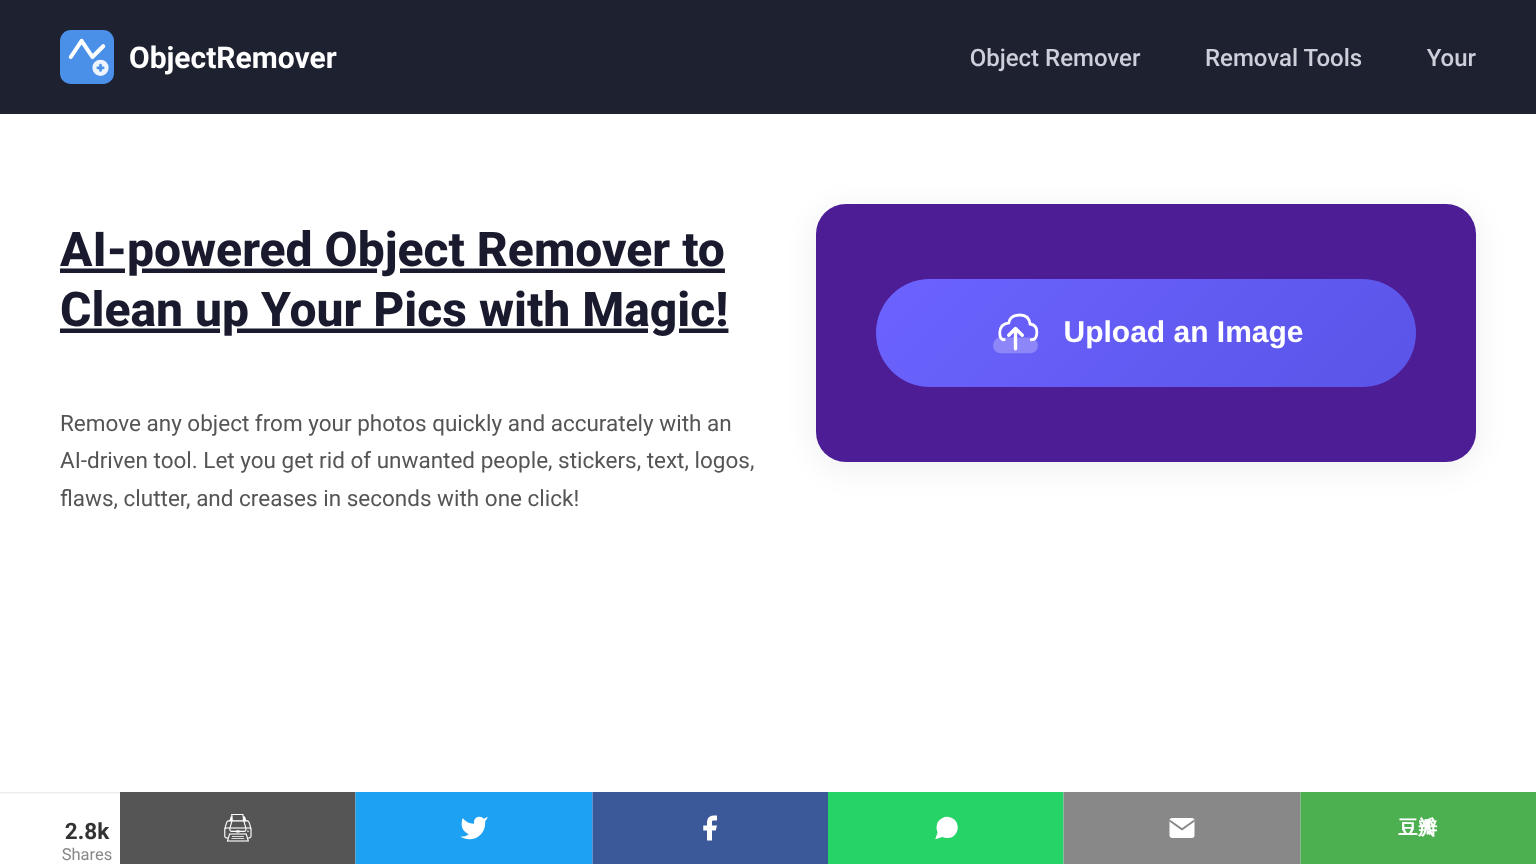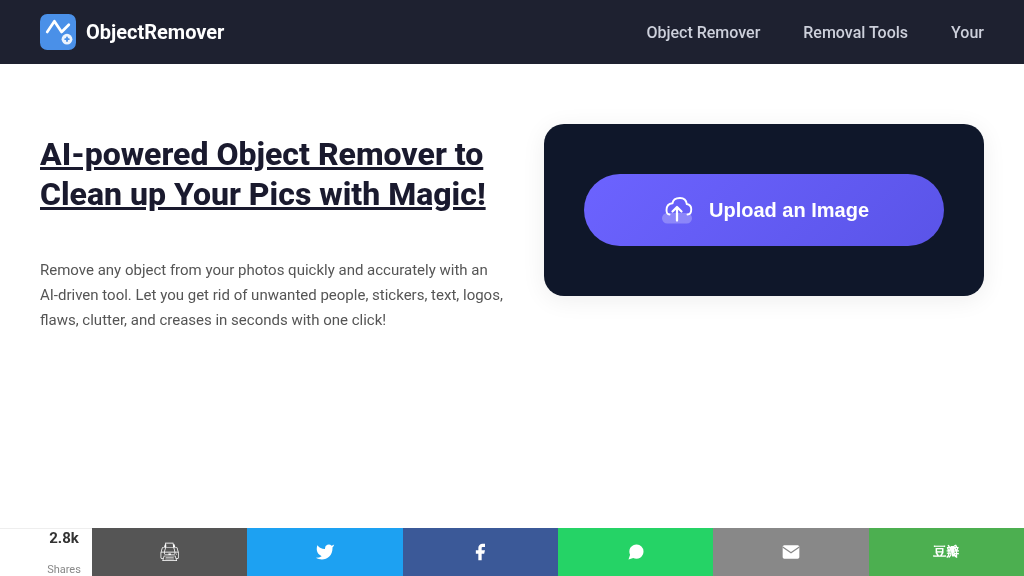--- a/index.html
+++ b/index.html
@@ -16,21 +16,21 @@
       overflow: hidden;
       position: relative;
     }
 
     
     header {
       background: #1e2130;
       display: flex;
       justify-content: space-between;
       padding: 0 40px;
-      height: 64px;
+      height: 76px;
     }
 
     .logo-area {
       display: flex;
       align-items: center;
       gap: 10px;
     }
 
     .logo-icon {
       width: 36px;
@@ -83,21 +83,21 @@
     .description {
       font-size: 15px;
       color: #555;
       line-height: 1.65;
       margin-top: 44px;
     }
 
     
     .upload-card {
       width: 440px;
-      background: #0f172a;
+      background: #4c1d95;
       border-radius: 20px;
       padding: 50px 40px;
       display: flex;
       flex-direction: column;
       align-items: center;
       gap: 8px;
       box-shadow: 0 4px 24px rgba(0,0,0,0.07);
     }
 
     .upload-button {
@@ -132,25 +132,25 @@
       bottom: 0;
       left: 0;
       right: 0;
       height: 48px;
       display: flex;
       align-items: stretch;
     }
 
     .share-count {
       background: #fff;
-      width: 92px;
+      width: 80px;
       display: flex;
       flex-direction: column;
       align-items: center;
-      justify-content: space-between;
+      justify-content: flex-end;
       border-top: 1px solid #eee;
       padding-left: 36px;
     }
 
     .share-count-number {
       font-size: 15px;
       font-weight: 700;
       color: #333;
     }
 

